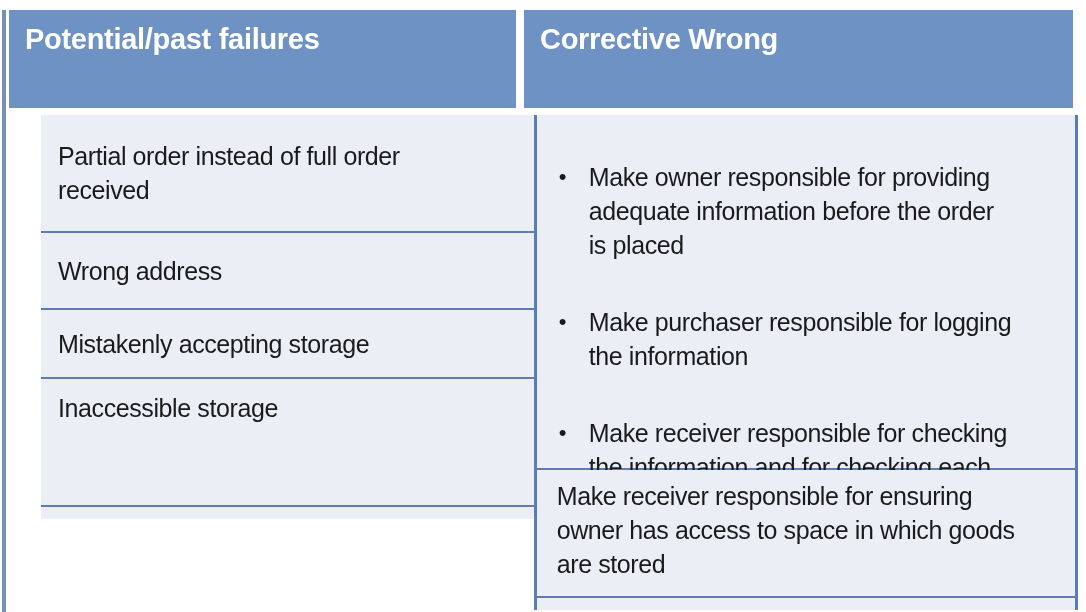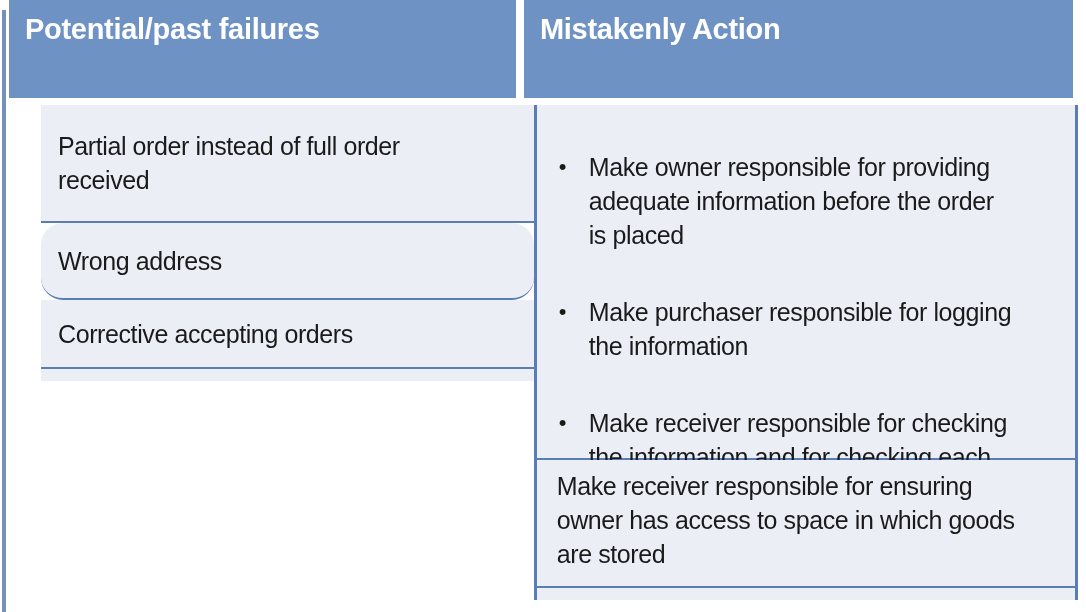--- a/index.html
+++ b/index.html
@@ -13,21 +13,21 @@
     color: #1a1a1a;
   }
   .left-stripe {
     position: absolute;
     left: 2px; top: 10px;
     width: 4px; height: 602px;
     background: #7590c0;
   }
   .tbl {
     position: absolute;
-    left: 9px; top: 0;
+    left: 9px; top: 10px;
     width: 1069px;
   }
   .hdr { display: flex; gap: 8px; height: 98px; }
   .hdr-cell {
     background: #6f92c5;
     color: #ffffff;
     font-weight: bold;
     font-size: 29px;
     letter-spacing: -0.3px;
     padding: 13px 0 0 16px;
@@ -45,21 +45,21 @@
     background: #ebeef5;
     box-sizing: border-box;
     border-bottom: 2px solid #5b7db6;
     font-size: 25px;
     line-height: 34px;
     letter-spacing: -0.4px;
     white-space: pre-line;
   }
   .fcell { padding: 0 12px 0 17px; display: flex; align-items: center; }
   .f1 { height: 118px; }
-  .f2 { height: 77px; border-radius: 22px; }
+  .f2 { height: 77px; }
   .f3 { height: 91px; }
   .f4 { height: 69px; }
   .f5 { height: 128px; display: block; padding-top: 12px; }
   .partial { height: 12px; border-bottom: none; }
 
   .merged { height: 355px; display: block; padding: 11px 10px 0 22px; }
   .bullet-item { display: flex; margin-bottom: 9px; }
   .bullet-dot { flex: 0 0 30px; width: 30px; font-size: 22px; }
   .bullet-text { flex: 1 1 auto; white-space: pre-line; }
   .rcell2 { height: 128px; display: block; padding: 9px 8px 6px 20px; }
@@ -67,30 +67,31 @@
 </head>
 <body>
 
 <div class="page">
   <div class="left-stripe"></div>
 
   <div class="tbl">
 
     <div class="hdr">
       <div class="hdr-cell hleft">Potential/past failures</div>
-      <div class="hdr-cell hright">Mistakenly Action</div>
+      <div class="hdr-cell hright">Corrective Wrong</div>
     </div>
 
     <div class="tbody">
 
       <div class="col-left">
         <div class="cell fcell f1">Partial order instead of full order
 received</div>
         <div class="cell fcell f2">Wrong address</div>
-        <div class="cell fcell f4">Corrective accepting orders</div>
+        <div class="cell fcell f4">Mistakenly accepting storage</div>
+        <div class="cell fcell f5">Inaccessible storage</div>
         <div class="cell partial"></div>
       </div>
 
       <div class="vline"></div>
 
       <div class="col-right">
         <div class="cell merged">
           <div class="bullet-item">
             <span class="bullet-dot">•</span>
             <span class="bullet-text">Make owner responsible for providing

